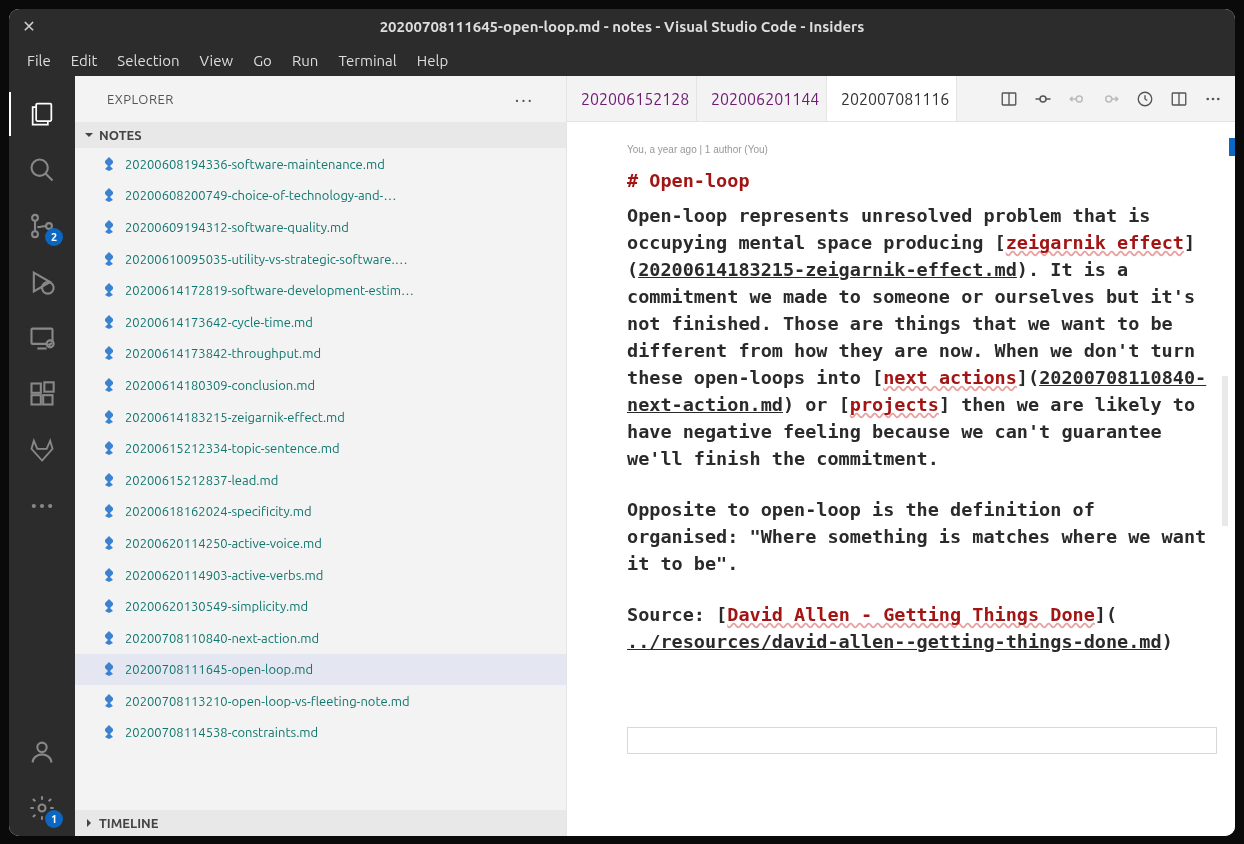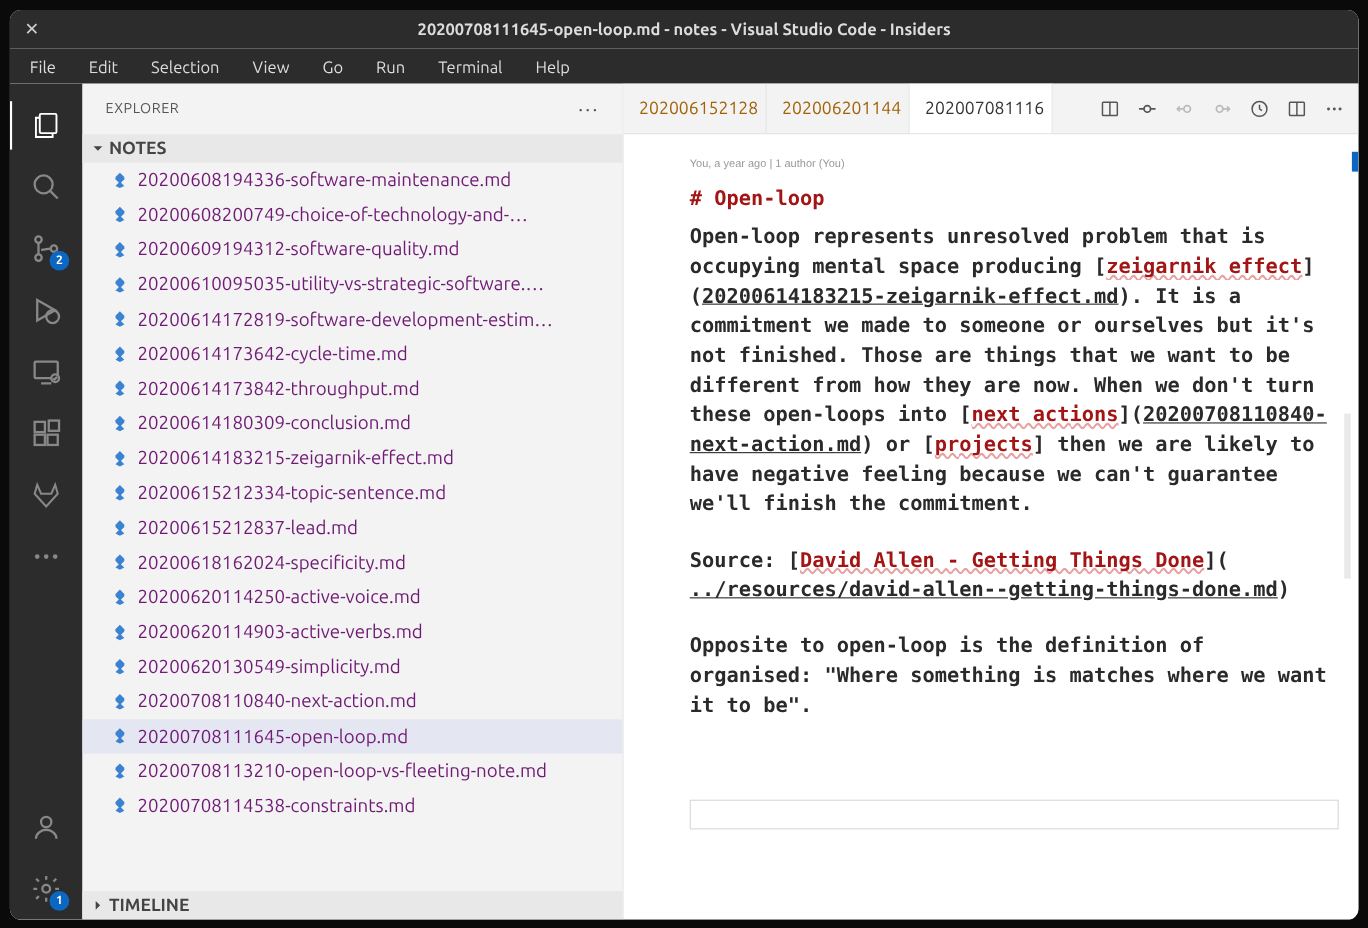--- a/index.html
+++ b/index.html
@@ -44,21 +44,21 @@
   color: #ddd;
   pointer-events: none;
 }
 .menubar {
   height: 32px;
   background: #2c2c2c;
   color: #ddd;
   display: flex;
   align-items: center;
   padding: 0 8px;
-  gap: 10px;
+  gap: 0;
   font-size: 15px;
 }
 .menubar .menu-item {
   padding: 4px 10px;
   cursor: pointer;
 }
 .body {
   flex: 1;
   display: flex;
   overflow: hidden;
@@ -109,46 +109,46 @@
   background: #f3f3f3;
   display: flex;
   flex-direction: column;
   border-right: 1px solid #e4e4e4;
 }
 .sidebar-header {
   height: 46px;
   display: flex;
   align-items: center;
   justify-content: space-between;
-  padding: 0 21px;
+  padding: 0 32px;
   color: #555;
 }
 .sidebar-header .label {
   font-size: 13px;
   letter-spacing: 0.5px;
 }
 .sidebar-header .dots { font-size: 18px; color: #555; letter-spacing: 2px; }
 .section-hdr {
   height: 26px;
   background: #e8e8e8;
   display: flex;
   align-items: center;
   padding-left: 6px;
   font-weight: 700;
-  font-size: 16px;
+  font-size: 13px;
   color: #444;
   cursor: pointer;
 }
 .section-hdr.collapsed svg { transform: rotate(-90deg); }
 .section-hdr svg { width: 16px; height: 16px; margin-right: 2px; }
 .file-list {
   flex: 1;
   overflow: hidden;
-  font-size: 17px;
-  color: #701a75;
+  font-size: 13px;
+  color: #0f766e;
 }
 .file-row {
   height: 31.6px;
   display: flex;
   align-items: center;
   padding-left: 26px;
   cursor: pointer;
   white-space: nowrap;
   overflow: hidden;
 }
@@ -173,21 +173,21 @@
   background: #f3f3f3;
   display: flex;
   align-items: stretch;
   border-bottom: 1px solid #e4e4e4;
 }
 .tab {
   padding: 0 14px;
   display: flex;
   align-items: center;
   font-size: 16px;
-  color: #a16207;
+  color: #701a75;
   border-right: 1px solid #e4e4e4;
   cursor: pointer;
   max-width: 130px;
   overflow: hidden;
   white-space: nowrap;
 }
 .tab.active { background: #fff; color: #333; }
 .tab-actions {
   flex: 1;
   display: flex;
@@ -547,19 +547,19 @@
             </span>
         </div>
       </div>
       <div class="scroll-ind"></div>
       <div class="minimap-region"></div>
 
       <div class="content">
         <div class="blame">You, a year ago | 1 author (You)</div>
         <div class="md-h1"># Open-loop</div>
         <div class="para"><span>Open-loop represents unresolved problem that is occupying mental space producing [</span><span class="md-link-text">zeigarnik effect</span><span class="md-bracket">](</span><span class="md-link-url">20200614183215-zeigarnik-effect.md</span><span>). It is a commitment we made to someone or ourselves but it's not finished. Those are things that we want to be different from how they are now. When we don't turn these open-loops into [</span><span class="md-link-text">next actions</span><span class="md-bracket">](</span><span class="md-link-url">20200708110840-next-action.md</span><span>) or [</span><span class="md-link-text">projects</span><span>] then we are likely to have negative feeling because we can't guarantee we'll finish the commitment.</span></div>
+        <div class="para">Opposite to open-loop is the definition of organised: "Where something is matches where we want it to be".</div>
         <div class="para"><span>Source: [</span><span class="md-link-text">David Allen - Getting Things Done</span><span class="md-bracket">]( </span><span class="md-link-url">../resources/david-allen--getting-things-done.md</span><span>)</span></div>
-        <div class="para">Opposite to open-loop is the definition of organised: "Where something is matches where we want it to be".</div>
         <div class="cursor-line"></div>
       </div>
     </div>
   </div>
 </div>
 
 </body></html>

